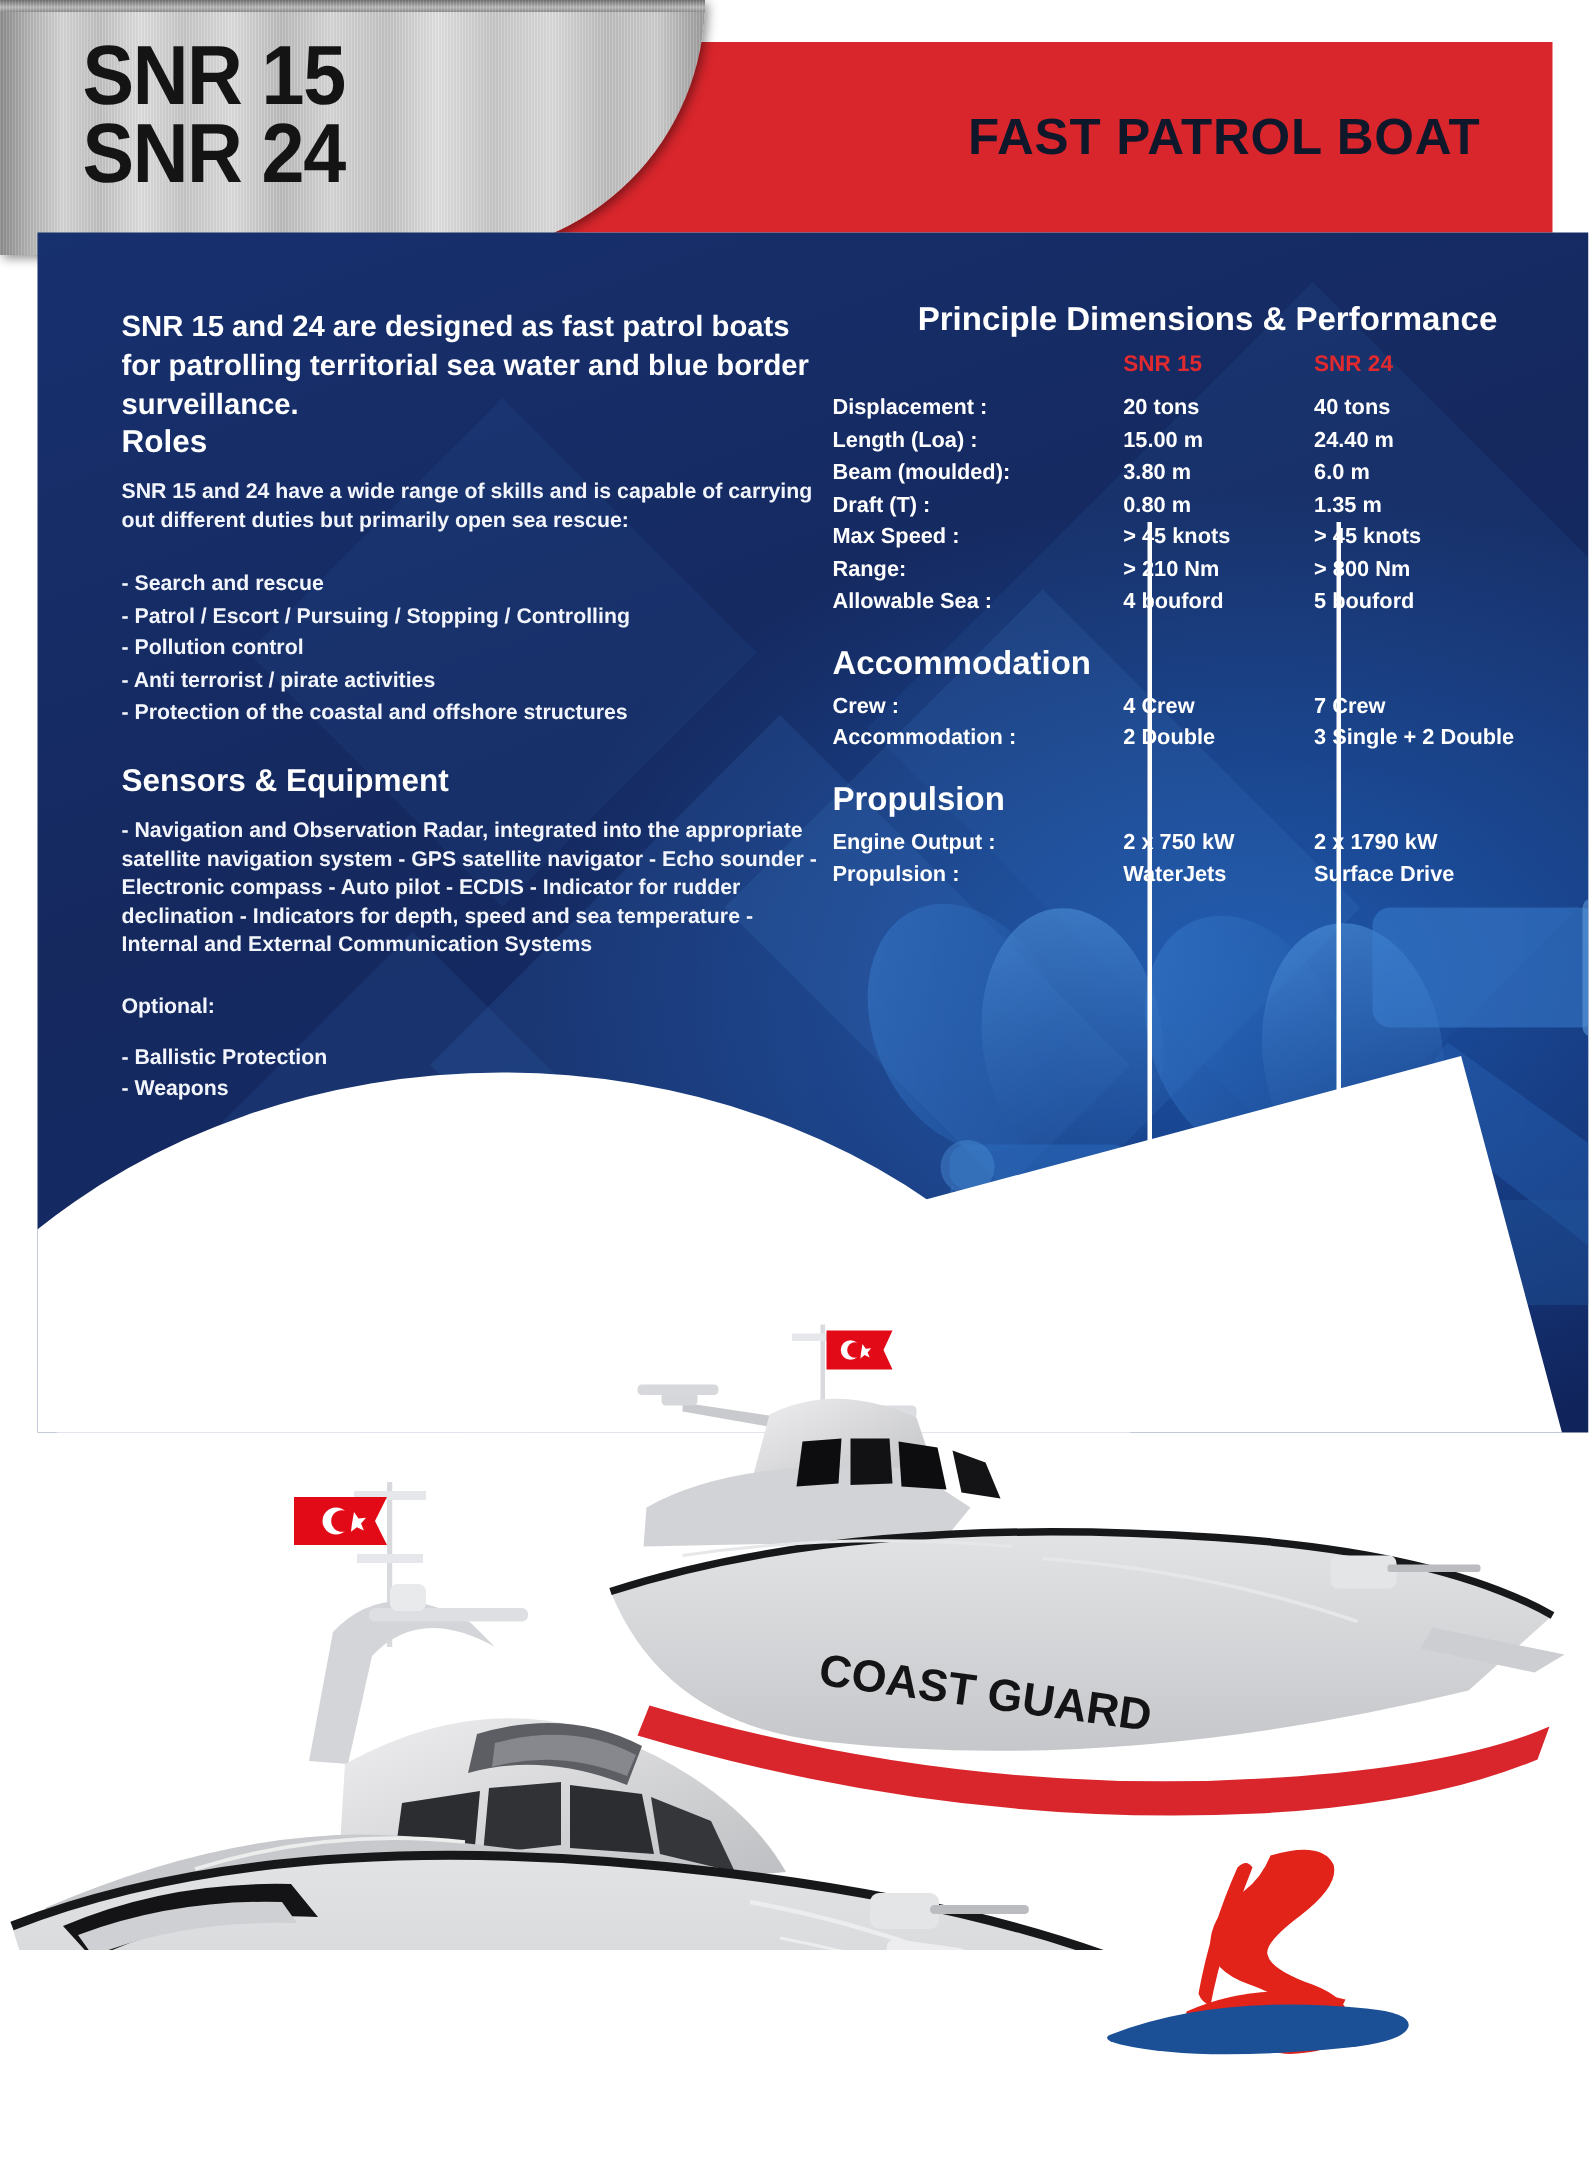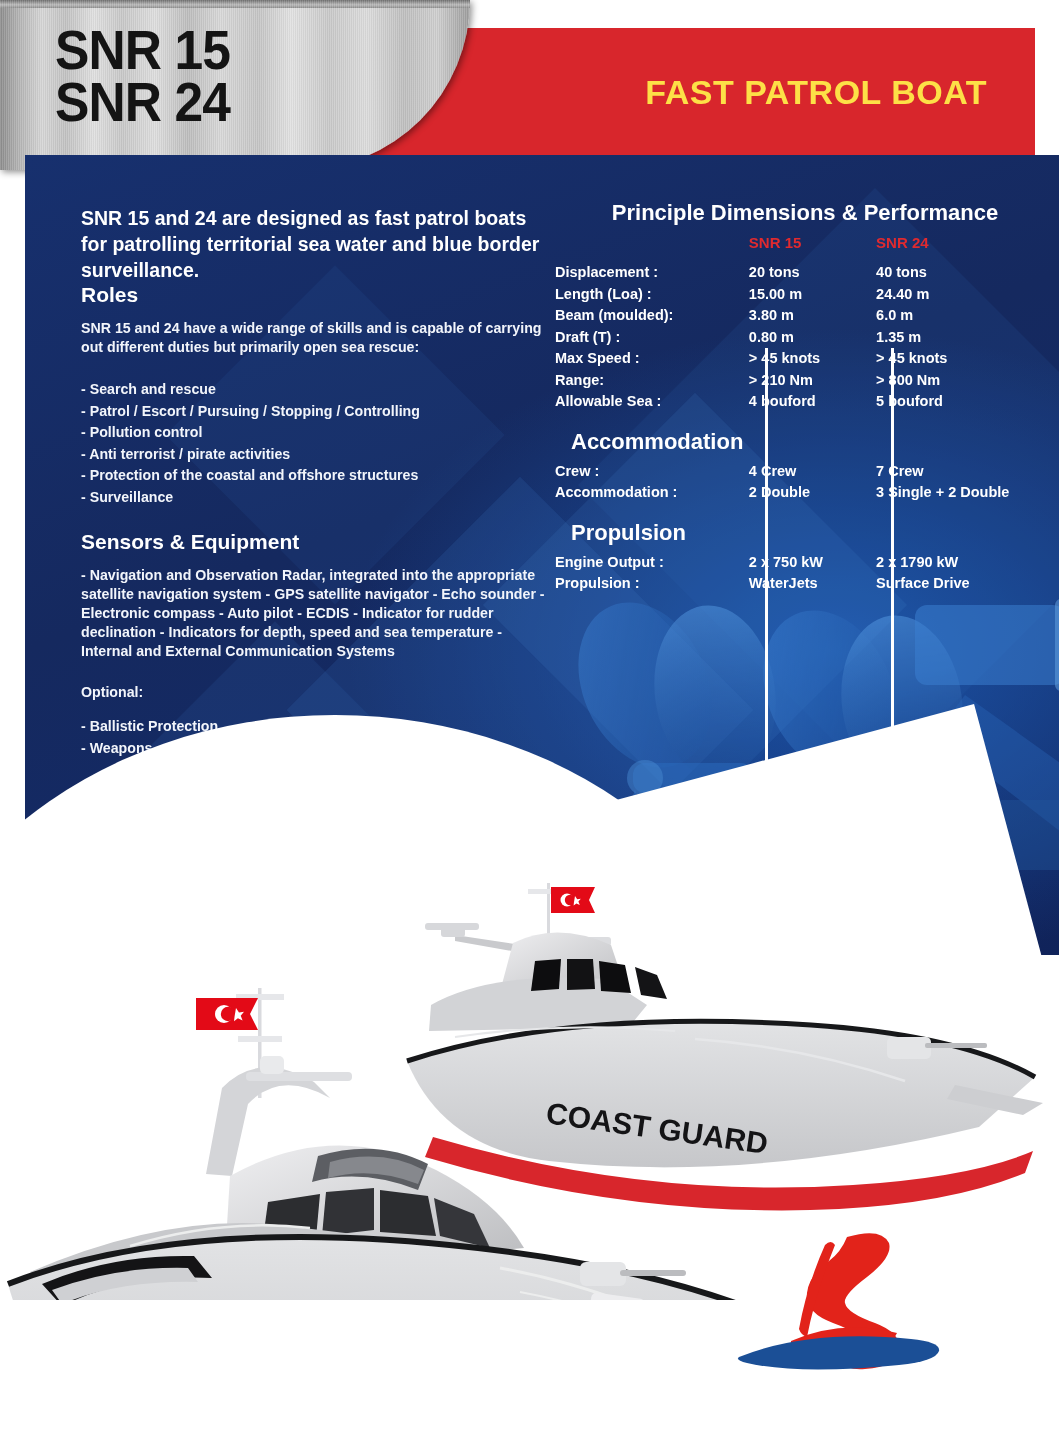--- a/index.html
+++ b/index.html
@@ -13,21 +13,21 @@
 
   
   .header { position:absolute; left:0; top:0; width:1059px; height:170px; }
 
   .red-banner {
     position:absolute; left:0; top:28px; width:1035px; height:127px;
     background:#D8262C;
   }
   .red-banner-title {
     position:absolute; right:48px; top:50%; transform:translateY(-50%);
-    color:#fde047; font-size:34px; font-weight:bold; letter-spacing:.5px;
+    color:#0f172a; font-size:34px; font-weight:bold; letter-spacing:.5px;
     font-family:"Liberation Sans", sans-serif;
     white-space:nowrap;
   }
 
   .silver-plate {
     position:absolute; left:0; top:0; width:470px; height:170px;
     background:
       linear-gradient(90deg,
         #8d8d8d 0%, #b4b4b4 4%, #d6d6d6 9%, #c2c2c2 14%,
         #e0e0e0 20%, #c8c8c8 26%, #dedede 33%, #bdbdbd 40%,
@@ -96,21 +96,21 @@
   .body-txt {
     font-size:14.2px; line-height:19px; font-weight:bold; color:#f2f5fb;
   }
   .gap-sm{ height:14px; }
   .gap-md{ height:22px; }
   .bullet-list li{ list-style:none; font-size:14.2px; line-height:21.5px; font-weight:bold; color:#f2f5fb; }
 
   
   .spec-col { position:absolute; left:530px; top:45px; width:500px; color:#fff; }
   .spec-title { font-size:22px; font-weight:bold; color:#fff; margin-bottom:8px;text-align:center; }
-  .spec-sub { font-size:22px; font-weight:bold; color:#fff; margin:14px 0 8px 16px; }
+  .spec-sub { font-size:22px; font-weight:bold; color:#fff; margin:14px 0 8px 0; }
 
   .spec-grid{ position:relative; }
   .spec-row{ display:flex; align-items:flex-start; height:21.5px; }
   .spec-row.header-row{ height:30px; }
   .c-label{ width:195px; font-size:14.5px; font-weight:bold; color:#ffffff; }
   .c-v1{ width:128px; font-size:14.5px; font-weight:bold; color:#ffffff; }
   .c-v2{ width:180px; font-size:14.5px; font-weight:bold; color:#ffffff; }
   .col-head{ color:#E02A2F; font-size:15px; font-weight:bold; }
 
   
@@ -203,21 +203,20 @@
     <div class="body-txt">SNR 15 and 24 have a wide range of skills and is capable of carrying out different duties but primarily open sea rescue:</div>
 
     <div class="gap-md"></div>
 
     <ul class="bullet-list">
       <li>- Search and rescue</li>
       <li>- Patrol / Escort / Pursuing / Stopping / Controlling</li>
       <li>- Pollution control</li>
       <li>- Anti terrorist / pirate activities</li>
       <li>- Protection of the coastal and offshore structures</li>
-      <li>- Surveillance</li>
     </ul>
 
     <div class="gap-md"></div>
 
     <div class="sec-head">Sensors &amp; Equipment</div>
     <div class="body-txt">- Navigation and Observation Radar, integrated into the appropriate satellite navigation system - GPS satellite navigator - Echo sounder - Electronic compass - Auto pilot - ECDIS - Indicator for rudder declination - Indicators for depth, speed and sea temperature - Internal and External Communication Systems</div>
 
     <div class="gap-md"></div>
 
     <div class="body-txt">Optional:</div>

